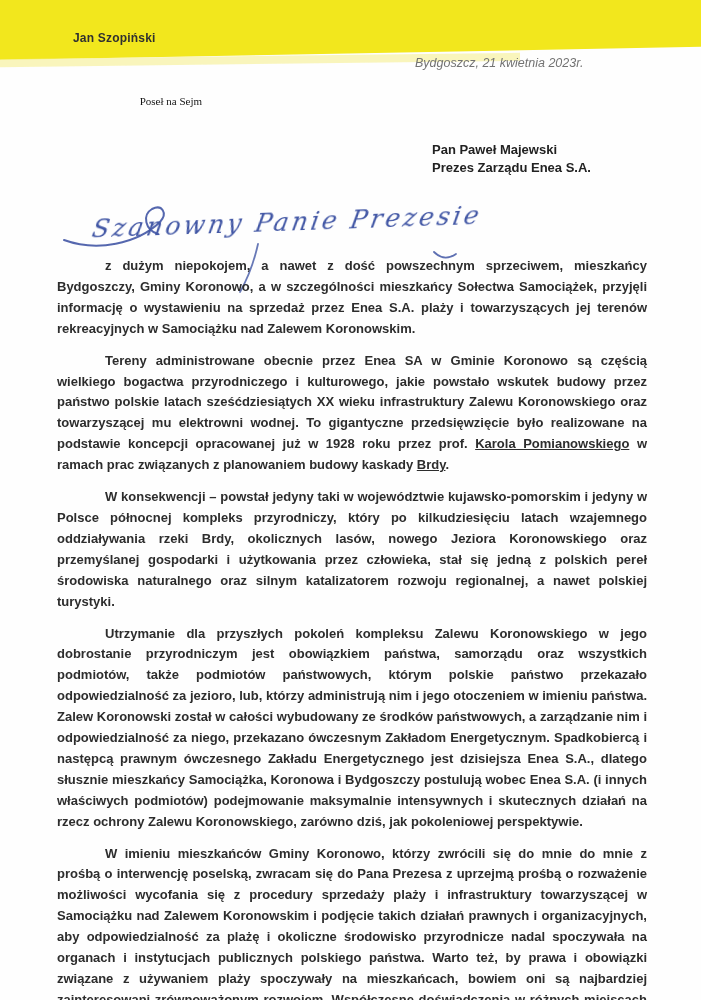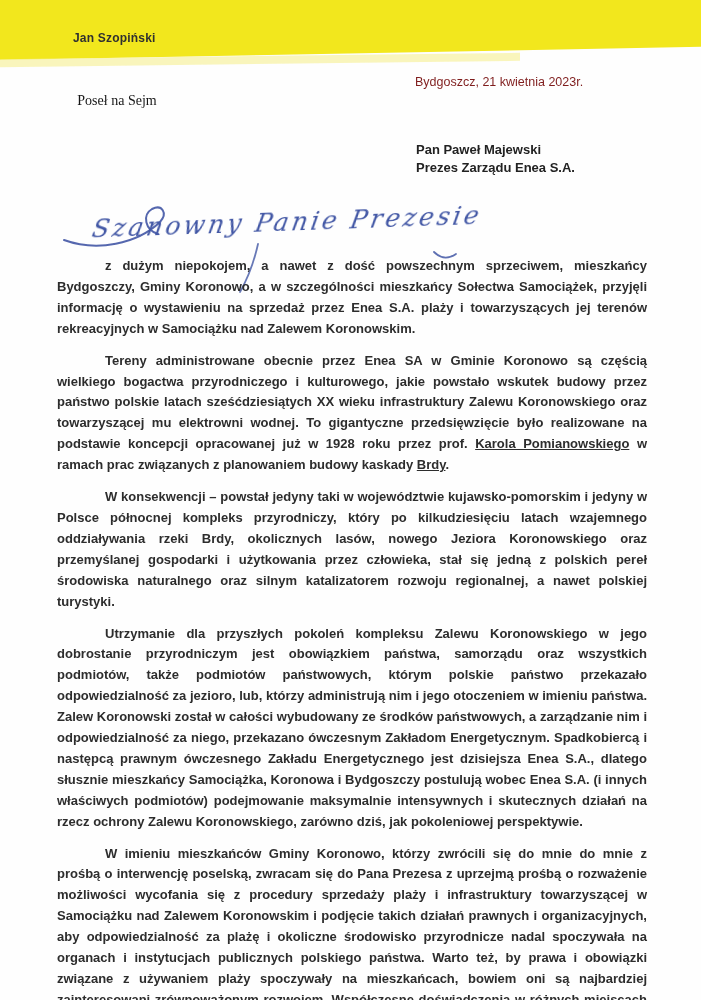--- a/index.html
+++ b/index.html
@@ -35,39 +35,40 @@
     position: absolute;
     left: 73px; top: 31px;
     font-size: 12px;
     font-weight: 600;
     color: #303030;
     letter-spacing: 0.2px;
   }
 
   .date-line {
     position: absolute;
-    left: 415px; top: 75px;
+    left: 415px; top: 56px;
     font-size: 12.5px;
-    color: #7f1d1d;
+    color: #737373;
+    font-style: italic;
   }
 
   .sender-block {
     position: absolute;
     left: 32px; top: 92px;
     width: 170px;
-    text-align: center;
+    text-align: right;
     font-family: "Liberation Serif", serif;
-    font-size: 14px;
+    font-size: 11px;
     line-height: 18px;
     color: #161616;
   }
 
   .recipient-block {
     position: absolute;
-    left: 416px; top: 141px;
+    left: 432px; top: 141px;
     font-size: 13px;
     font-weight: 700;
     line-height: 18px;
     color: #222;
   }
 
   
   .salutation {
     position: absolute;
     left: 62px; top: 200px;

